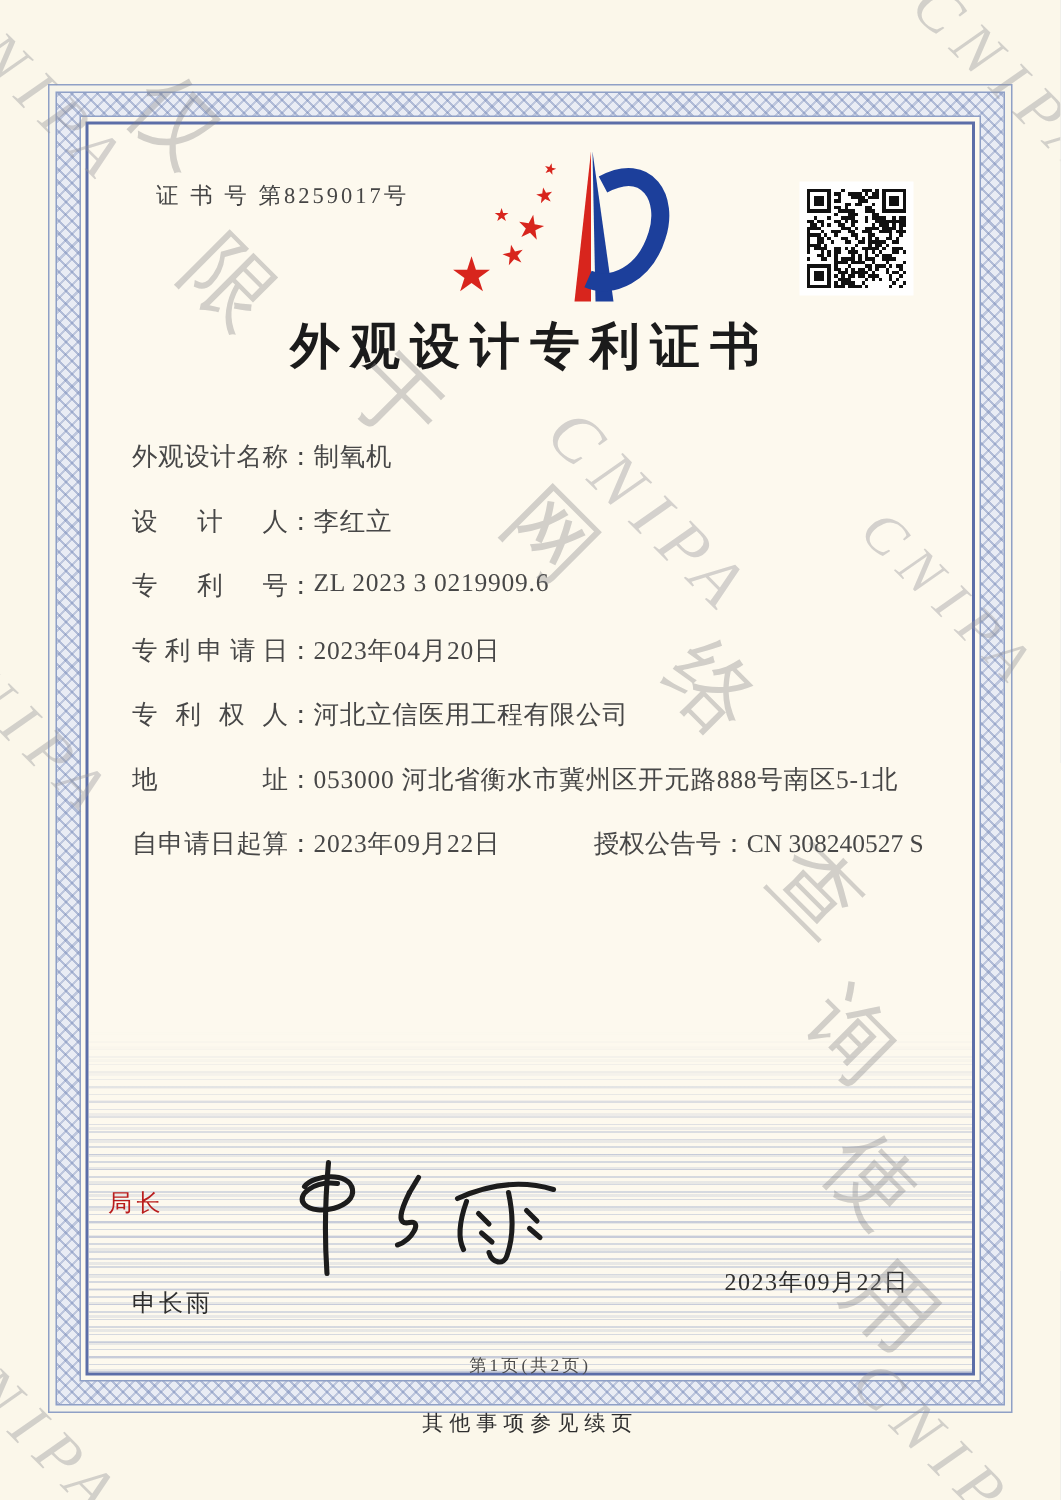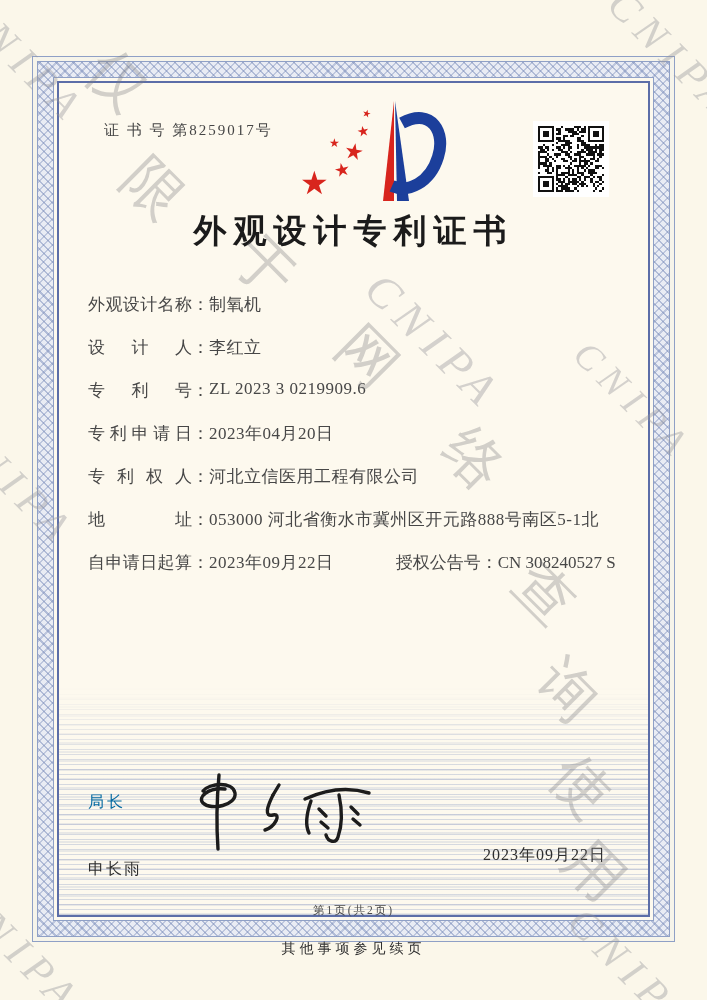--- a/index.html
+++ b/index.html
@@ -45,21 +45,21 @@
   .flabel{display:inline-block;width:104px;text-align:justify;text-align-last:justify;
     vertical-align:top;font-family:Liberation Mono, monospace;}
   .fcolon{display:inline-block;vertical-align:top;}
   .fvalue{display:inline-block;vertical-align:top;letter-spacing:.5px;}
   .grant-right{display:inline-block;margin-left:58px;}
   
   .body-text{position:absolute;left:29px;top:503px;width:560px;font-size:15px;
     line-height:27px;color:#3c3c3c;letter-spacing:1px;}
   .body-text p{margin:0 0 1px 0;text-indent:2em;}
   
-  .director-label{position:absolute;left:29px;top:709px;font-size:16px;letter-spacing:3px;color:#0369a1;}
+  .director-label{position:absolute;left:13px;top:709px;font-size:16px;letter-spacing:3px;color:#b91c1c;}
   .director-name{position:absolute;left:29px;top:740px;font-size:16px;letter-spacing:2px;color:#2e2e2e;margin-top:36px;}
   .sig{position:absolute;left:122px;top:686px;}
   .issue-date{position:absolute;left:424px;top:762px;font-size:16px;letter-spacing:1px;color:#2e2e2e;}
   .pageno{position:absolute;left:0;right:0;top:820px;text-align:center;font-size:11.5px;
     color:#4a4a4a;letter-spacing:2px;}
   .continuation{position:absolute;left:0;right:0;top:940px;text-align:center;font-size:14px;
     letter-spacing:4px;color:#2f2f2f;z-index:6;}
 </style>
 </head>
 <body>

